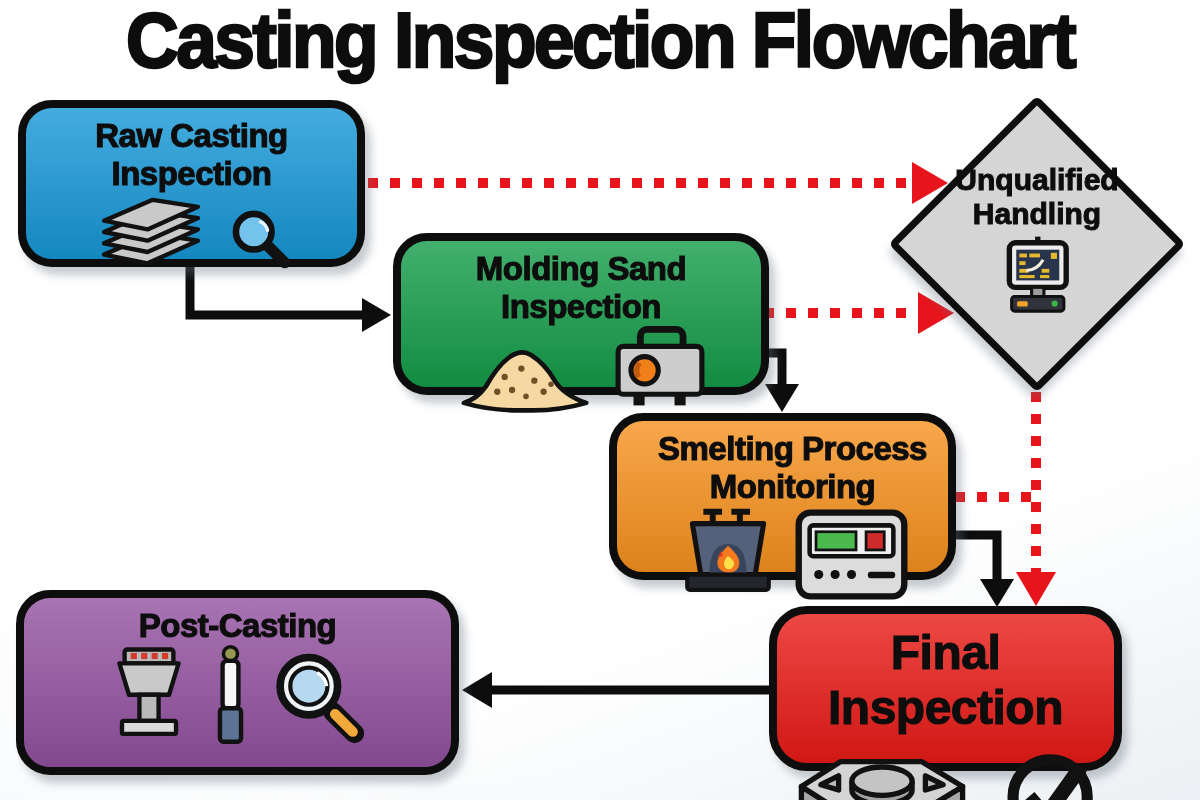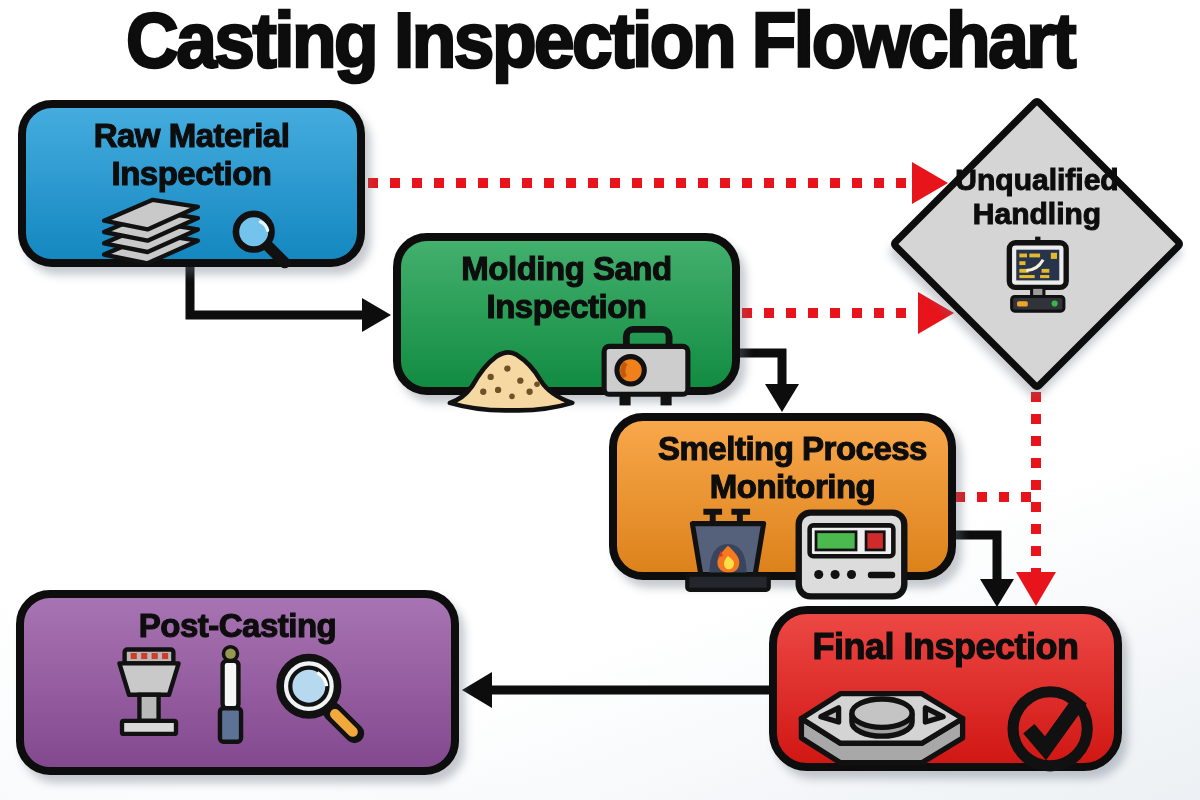--- a/index.html
+++ b/index.html
@@ -19,24 +19,24 @@
   .node{
     position:absolute;border:8px solid #0d0d0d;border-radius:34px;
     box-sizing:border-box;z-index:2;color:#0d0d0d;text-align:center;
     box-shadow:6px 8px 9px rgba(105,115,130,.38);
     background-image:linear-gradient(180deg, rgba(255,255,255,.20), rgba(0,0,0,.10));
   }
   .node .label{
     font-weight:700;font-size:33px;line-height:1.14;margin-top:9px;
     -webkit-text-stroke:1.1px #0d0d0d;letter-spacing:-.5px;
   }
-  .node .label.single{font-size:36px;margin-top:12px;}
+  .node .label.single{font-size:48px;margin-top:12px;}
   .icons{display:flex;justify-content:center;align-items:flex-end;gap:16px;}
   #node-raw{left:18px;top:100px;width:347px;height:167px;}
-  #node-sand{left:393px;top:233px;width:347px;height:162px;text-align:center;}
+  #node-sand{left:393px;top:233px;width:376px;height:162px;text-align:center;}
   #node-smelt{left:609px;top:413px;width:347px;height:167px;}
   #node-final{left:769px;top:606px;width:353px;height:165px;border-radius:38px;}
   #node-post{left:16px;top:590px;width:443px;height:185px;}
   #diamond{
     position:absolute;left:932px;top:139px;width:210px;height:210px;
     border:7px solid #0d0d0d;box-sizing:border-box;transform:rotate(45deg);
     border-radius:6px;z-index:2;box-shadow:5px 7px 9px rgba(105,115,130,.35);
   }
   #diamond-content{
     position:absolute;left:50%;top:50%;width:240px;
@@ -74,21 +74,21 @@
       <line class="red-dash" x1="742" y1="313" x2="918" y2="313"></line>
       <polygon points="954,313 918,292 918,334" stroke="none"></polygon>
       <line class="red-dash" x1="955" y1="497" x2="1036" y2="497"></line>
       <line class="red-dash" x1="1036" y1="392" x2="1036" y2="572"></line>
       <polygon points="1036,606 1016,572 1056,572" stroke="none"></polygon>
     </g>
   </svg>
 
   <div class="node" id="node-raw" style="background-color: rgb(22, 151, 214);">
     <div class="label">
-      <div>Raw Material</div>
+      <div>Raw Casting</div>
       <div>Inspection</div>
     </div>
     <div class="icons">
       <svg viewBox="0 0 124 92" width="122" height="80">
         <g fill="#c9c9c9" stroke="#111" stroke-width="5" stroke-linejoin="round">
           <path d="M8,72 L64,48 L116,56 L58,82 Z"></path>
           <path d="M8,59 L64,35 L116,43 L58,69 Z"></path>
           <path d="M8,46 L64,22 L116,30 L58,56 Z"></path>
           <path d="M8,33 L64,9 L116,17 L58,43 Z"></path>
         </g>

